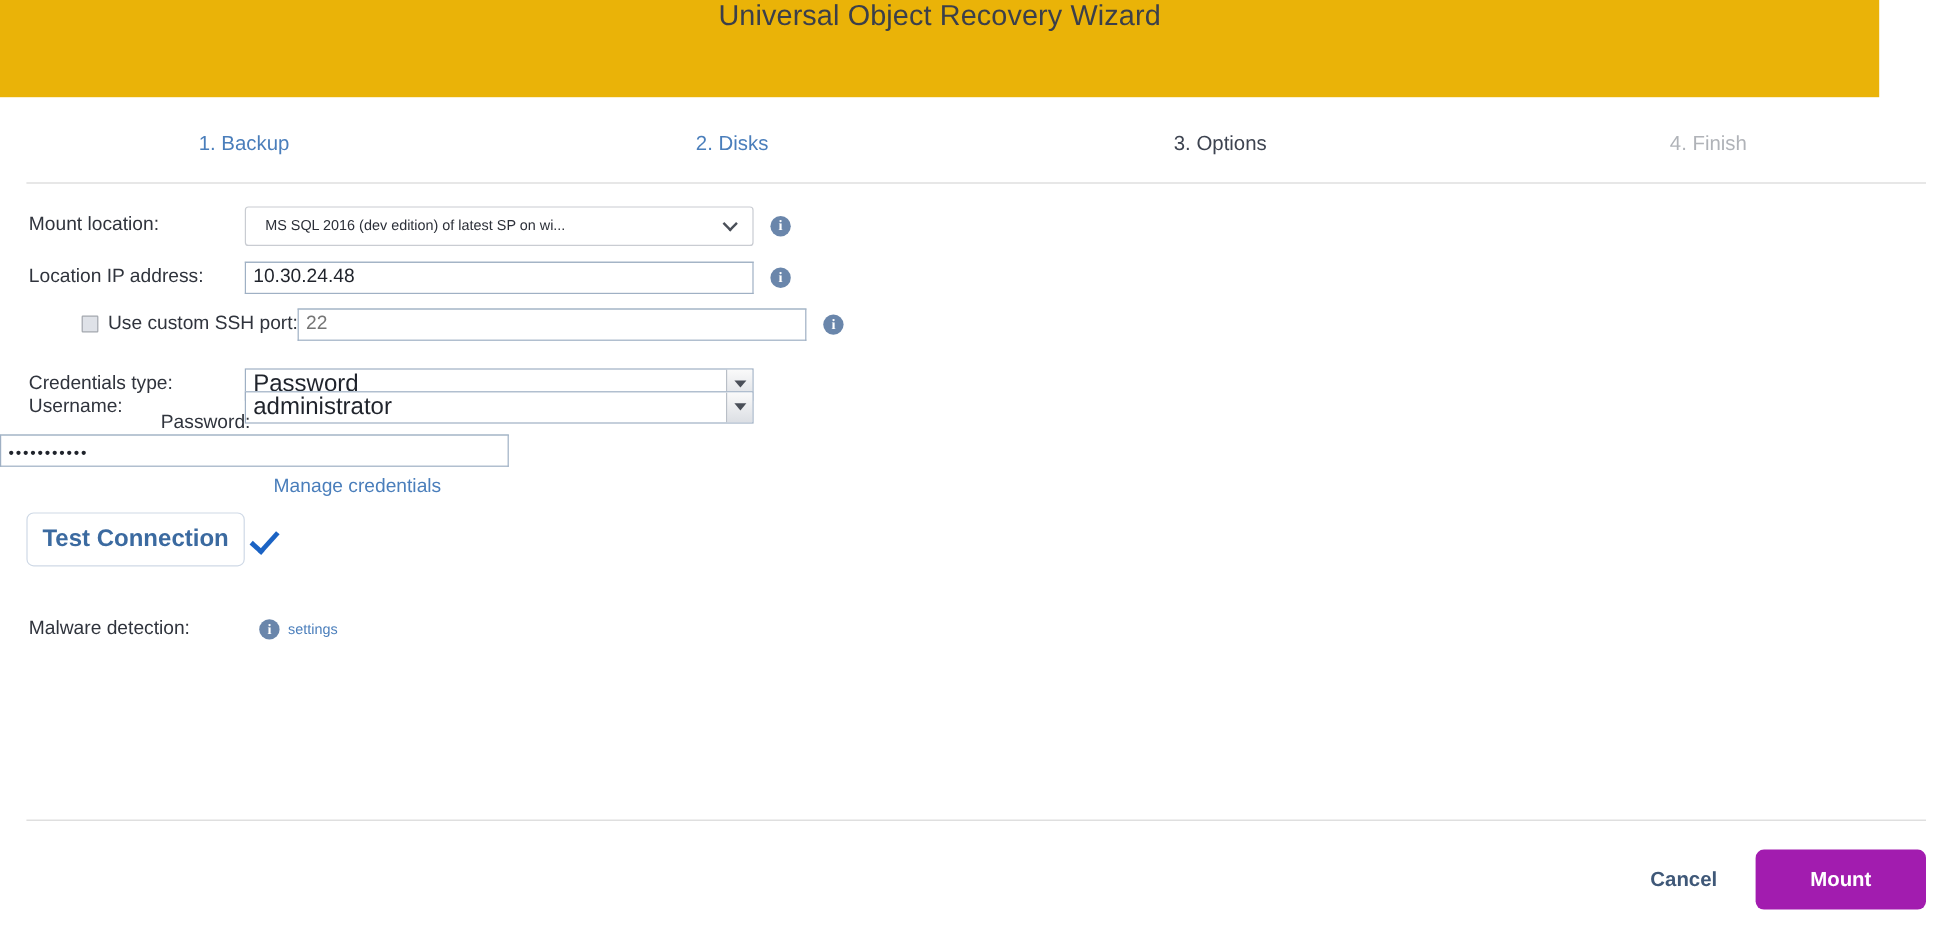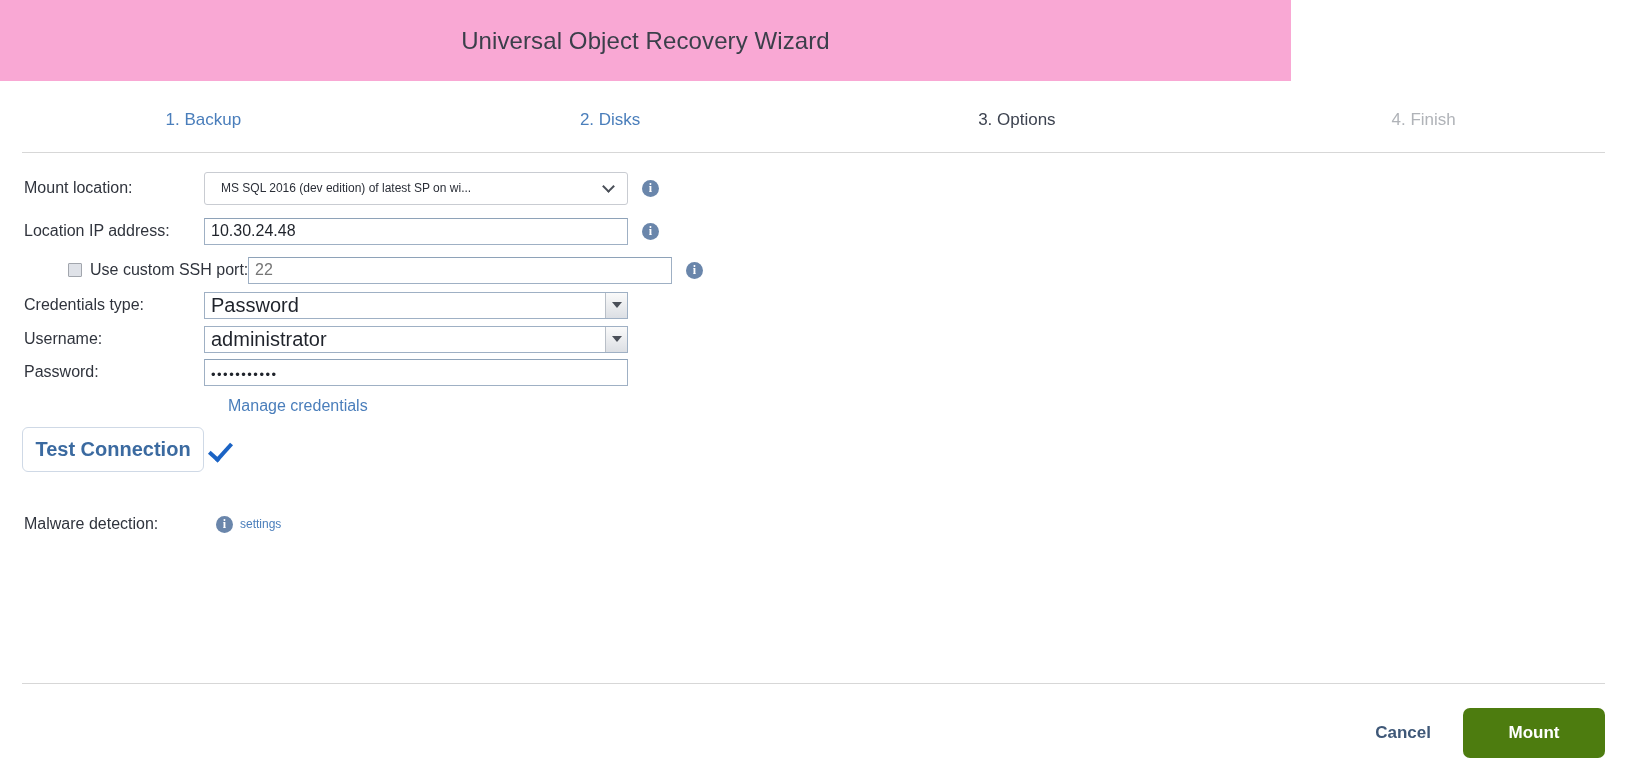--- a/index.html
+++ b/index.html
@@ -14,23 +14,23 @@
   #app {
     position: relative;
     width: 1627px; height: 781px;
     background: #ffffff;
     overflow: hidden;
   }
 
   
   .titlebar {
     position: absolute; left: 0; top: 0;
-    width: 1291px; height: 81px;
-    background: #f9a8d4;
-    display: flex; align-items: center; justify-content: center;
+    width: 1566px; height: 81px;
+    background: #eab308;
+    display: flex; align-items: flex-start; justify-content: center;
   }
   .titlebar-text {
     font-size: 24px;
     color: #3b3f4a;
     letter-spacing: 0.1px;
   }
 
   
   .steps {
     position: absolute; left: 0; top: 81px;
@@ -241,21 +241,21 @@
     font-size: 17px;
     font-weight: bold;
     background: transparent;
     border: none;
     cursor: pointer;
     font-family: "Liberation Sans", sans-serif;
     padding: 6px 4px;
   }
   .btn-primary {
     width: 142px; height: 50px;
-    background: #4d7c0f;
+    background: #a21caf;
     color: #ffffff;
     font-size: 17px;
     font-weight: bold;
     border: none;
     border-radius: 7px;
     cursor: pointer;
     font-family: "Liberation Sans", sans-serif;
   }
 </style>
 </head>
@@ -294,41 +294,41 @@
 
     <div class="row" style="top:104px; left:0;">
       <div class="lbl-chk">
         <span class="chkbox"></span>
         <span>Use custom SSH port:</span>
       </div>
       <input class="inp placeholder-val" type="text" disabled="" placeholder="22" style="">
       <span class="info-icon" style="margin-left:14px;">i</span>
     </div>
 
-    <div class="row" style="top:139px; left:0;">
+    <div class="row" style="top:154px; left:0;">
       <div class="lbl">Credentials type:</div>
       <div class="sel-native">
         <span>Password</span>
         <span class="btn-chev">
             <i></i>
           </span>
       </div>
     </div>
 
     <div class="row" style="top:173px; left:0;">
       <div class="lbl">Username:</div>
       <div class="sel-native">
         <span>administrator</span>
         <span class="btn-chev">
             <i></i>
           </span>
       </div>
     </div>
 
-    <div class="row" style="top:206px; left:0;">
+    <div class="row" style="top:192px; left:0;flex-direction:column;">
       <div class="lbl">Password:</div>
       <div class="inp inp-pass">•••••••••••</div>
     </div>
 
     <div class="row" style="top:240px; left:204px;">
       <span class="link" style="padding-left:24px;">Manage credentials</span>
     </div>
 
     <div class="row" style="top:273px; left:0; height:48px;">
       <div style="width:204px; padding-left:22px;">

